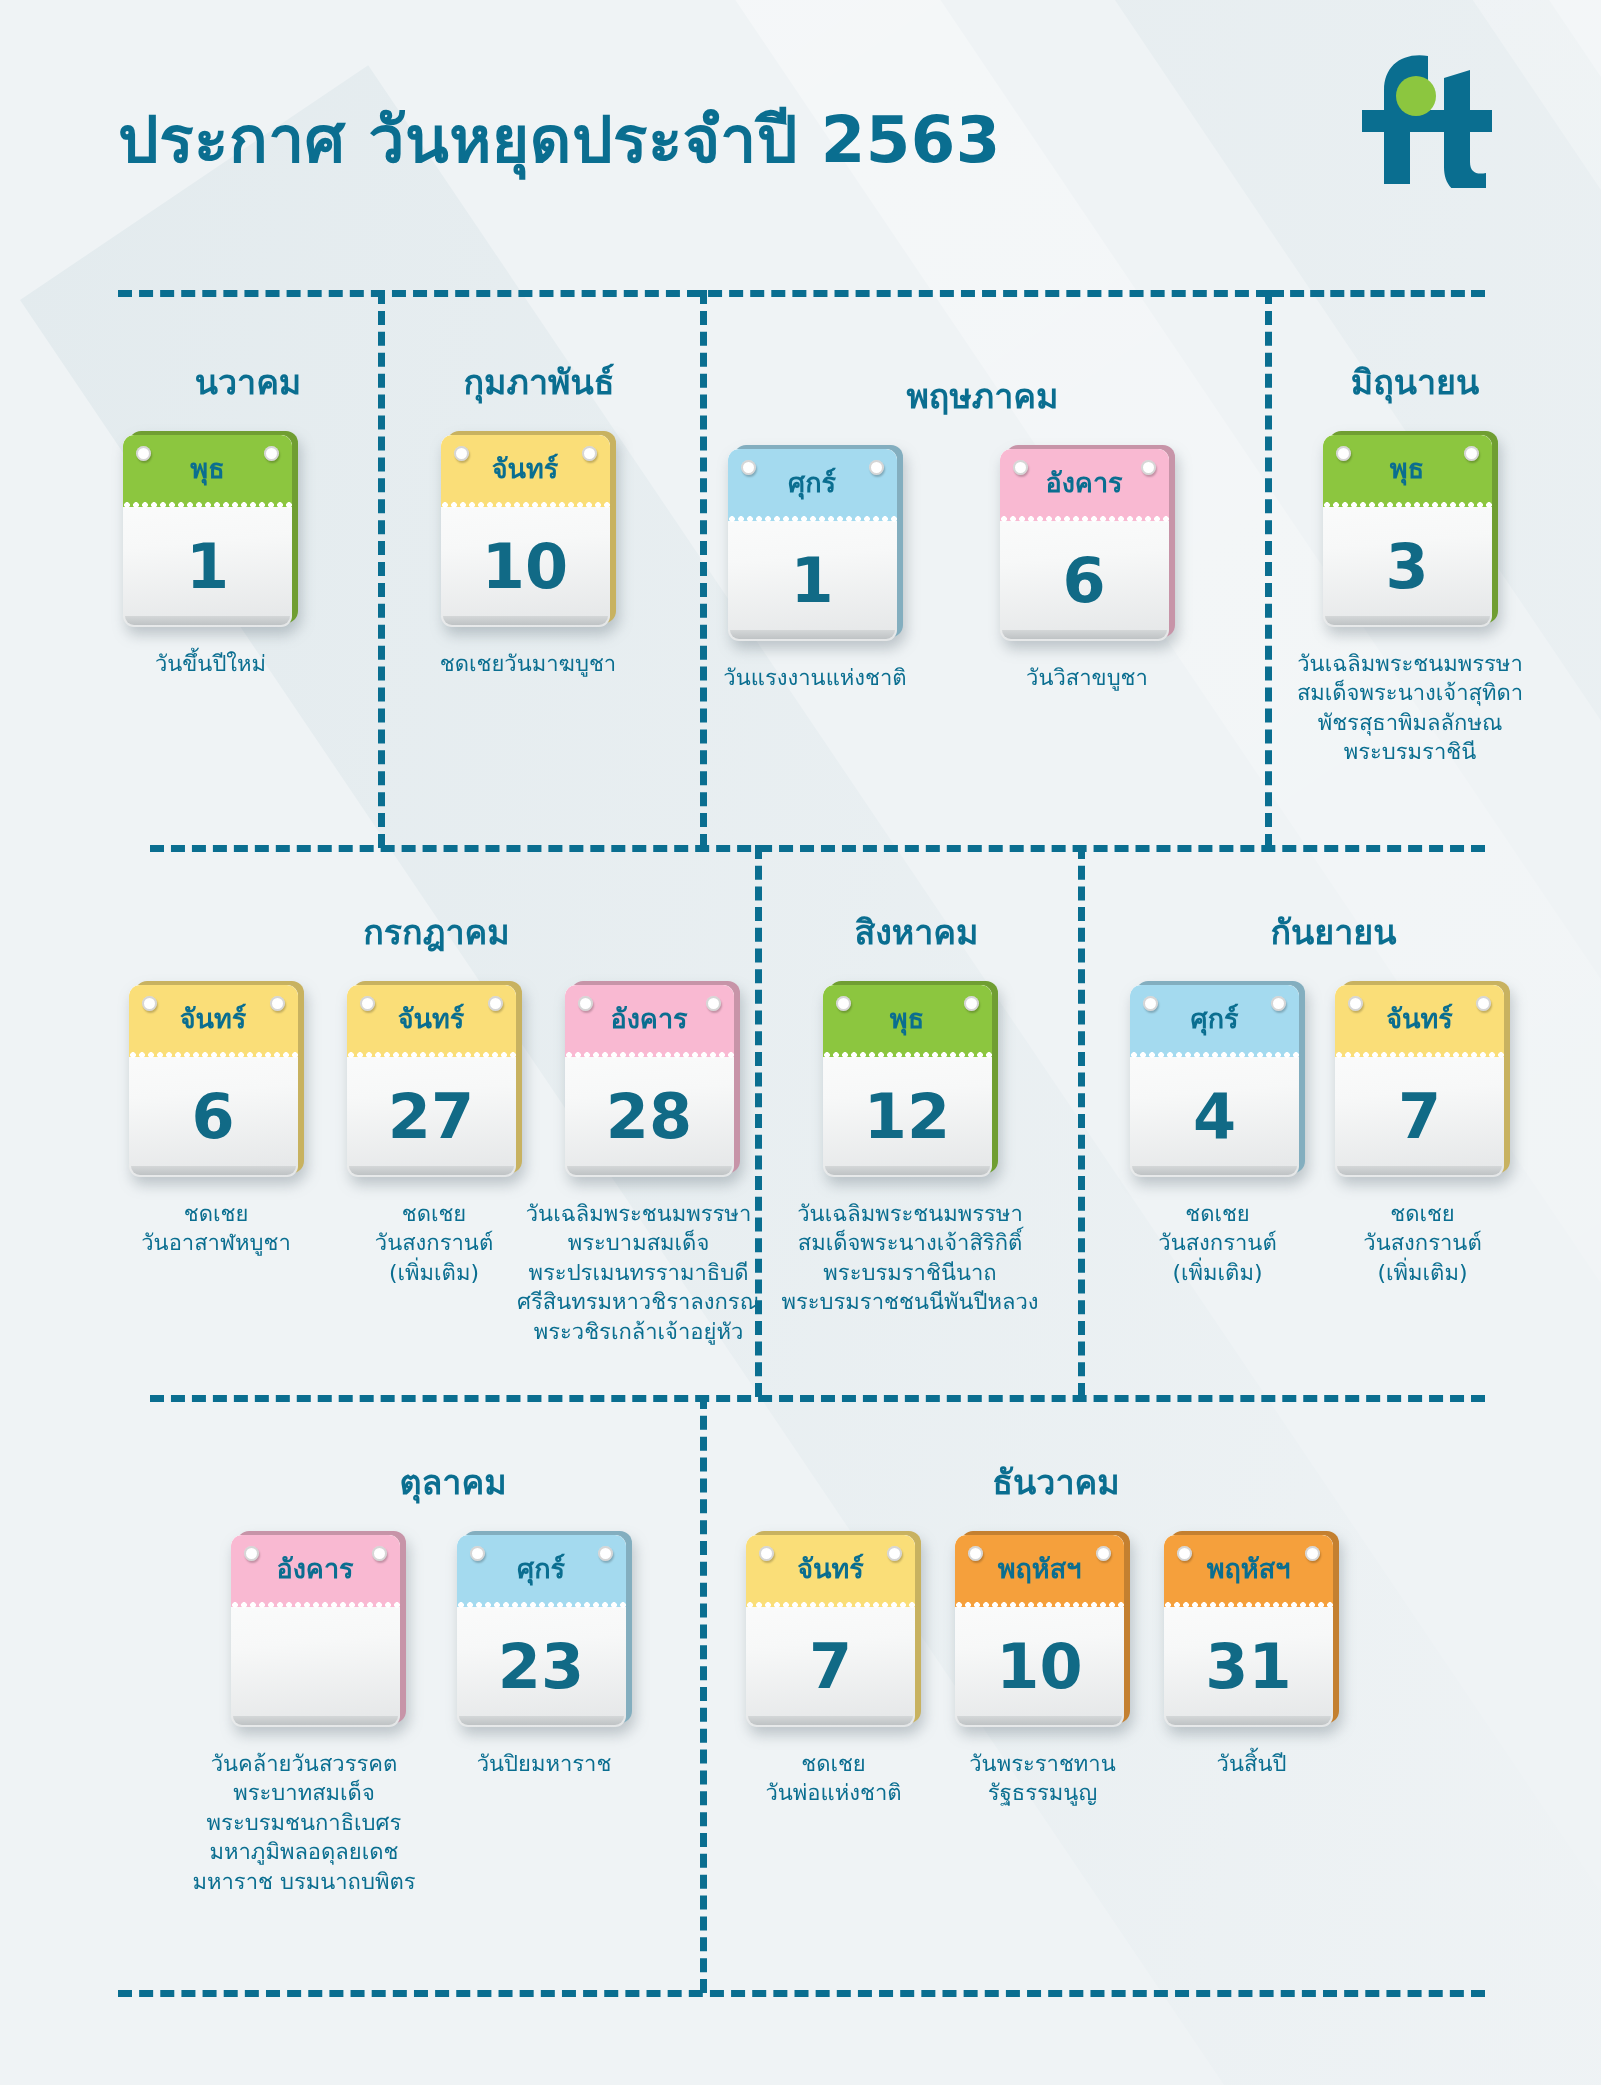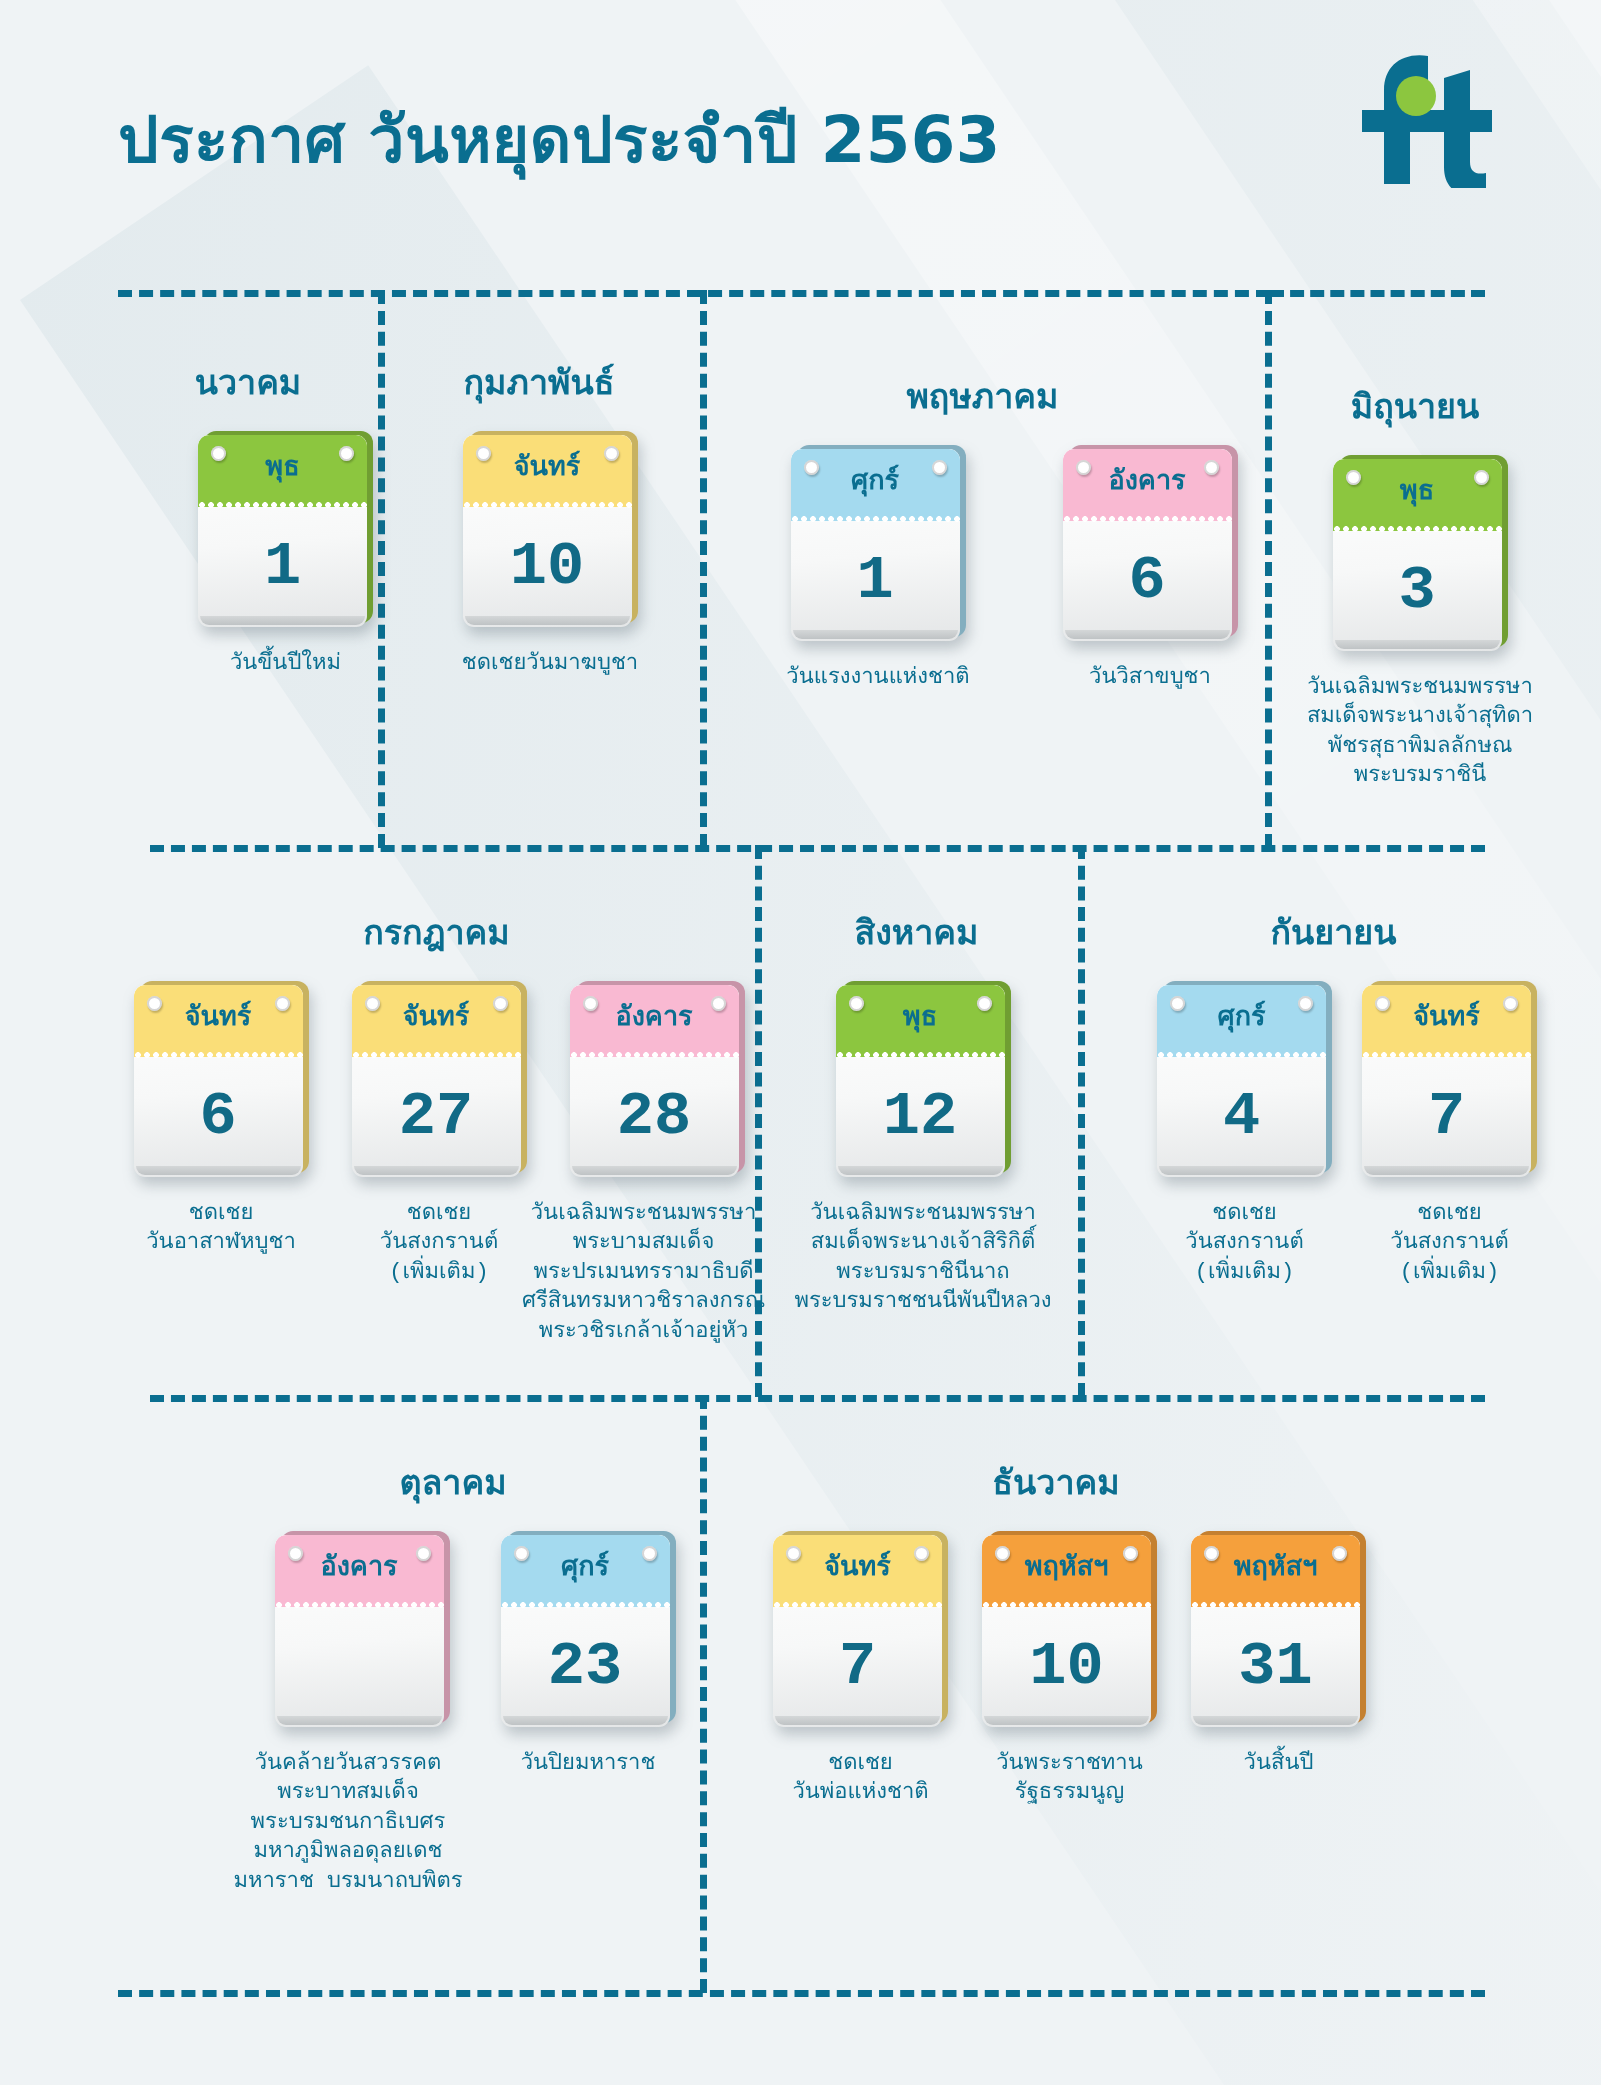--- a/index.html
+++ b/index.html
@@ -83,24 +83,23 @@
   .month-name {
     font-size: 34px;
     font-weight: bold;
     color: #0a6e90;
     text-align: center;
     white-space: nowrap;
     margin-bottom: 22px;
   }
   .cards-row {
     display: flex;
-    justify-content: flex-end;
+    justify-content: flex-start;
     align-items: flex-start;
     gap: 28px;
-    font-family: Liberation Mono, monospace;
   }
   .holiday-cell {
     width: 185px;
     display: flex;
     flex-direction: column;
     align-items: center;
   }
 
   
   .cal-card {
@@ -297,21 +296,21 @@
           </div>
           <div class="day">6</div>
           <div class="foot"></div>
         </div>
       </div>
       <div class="holiday-desc">วันวิสาขบูชา</div>
     </div>
   </div>
 </div>
 
-<div class="month-block" style="left:1265px; top:355px; width:300px;margin-top:24px;">
+<div class="month-block" style="left:1265px; top:355px; width:300px;">
   <div class="month-name">มิถุนายน</div>
   <div class="cards-row">
     <div class="holiday-cell" style="width:290px;">
       <div class="cal-card">
         <div class="spine" style="background: rgb(140, 198, 63); filter: brightness(0.8);"></div>
         <div class="body">
           <div class="head" style="background: linear-gradient(rgb(140, 198, 63) 0%, rgb(140, 198, 63) 100%);">
             <span class="hole left"></span>
             <span class="hole right"></span>
             <div class="dow">พุธ</div>

